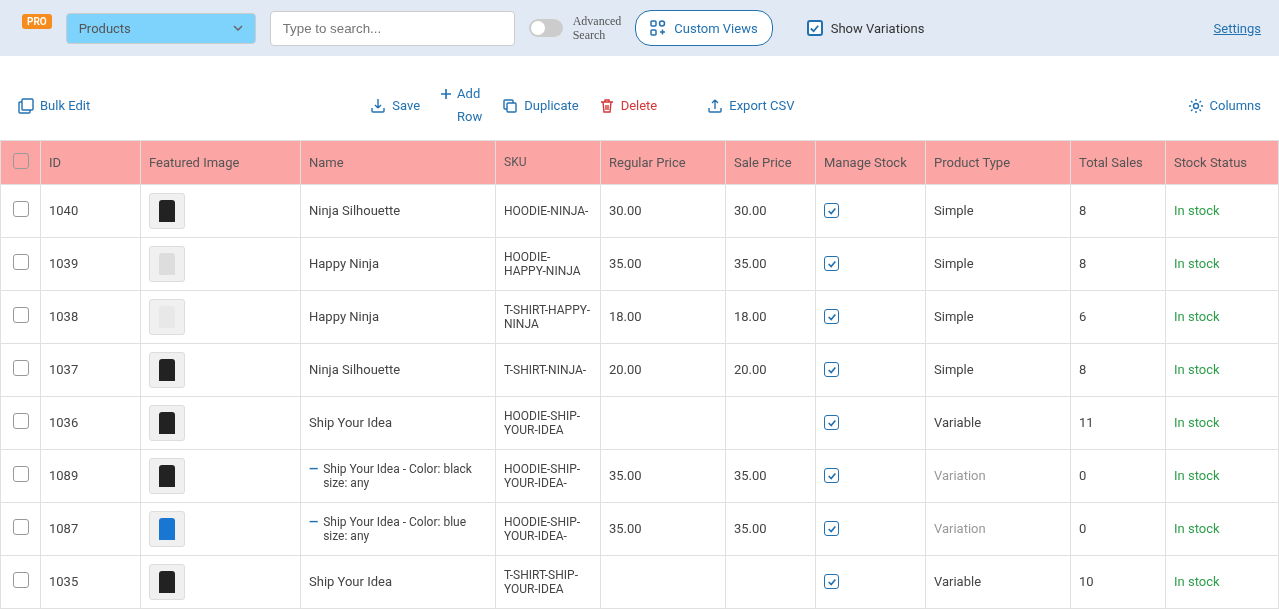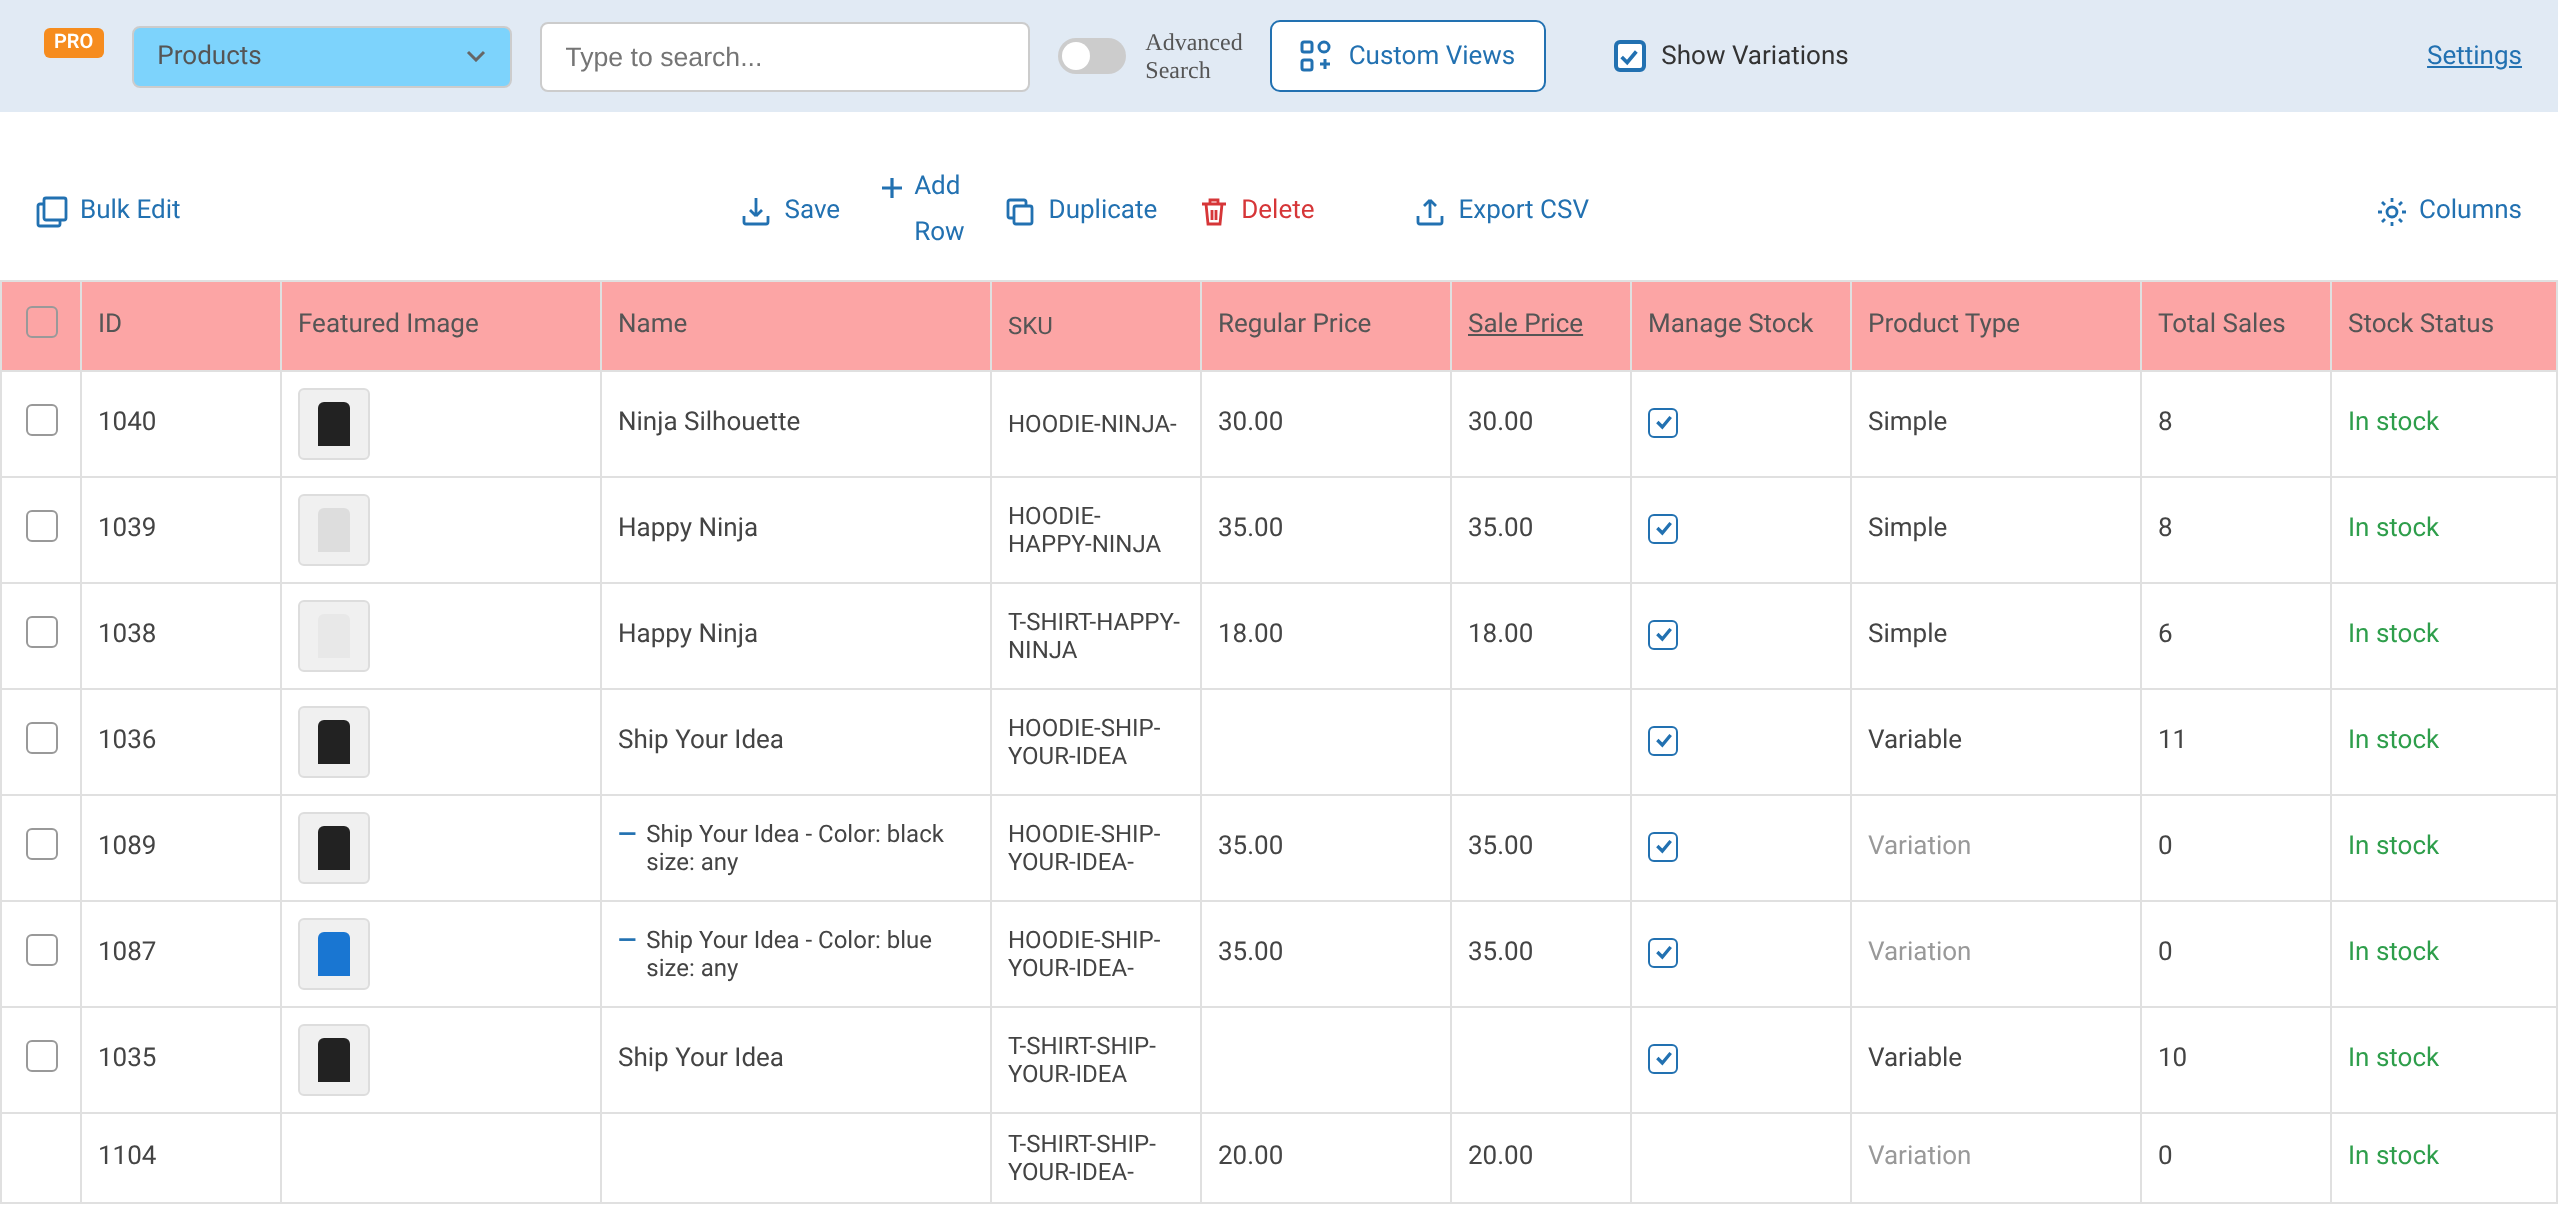--- a/index.html
+++ b/index.html
@@ -7,21 +7,21 @@
     
     .header { background: #e1eaf4; padding: 10px 18px; display: flex; align-items: center; gap: 14px; }
     .logo { font-size: 20px; font-weight: 600; color: #3a3df7; display: flex; align-items: center; }
     .pro-badge { background: #f68c1e; color: #fff; font-size: 10px; padding: 2px 5px; border-radius: 3px; margin-left: 4px; position: relative; top: -7px; }
     .dropdown { background: #7dd3fc; border: 1px solid #ccc; border-radius: 4px; padding: 7px 12px; width: 190px; display: flex; align-items: center; justify-content: space-between; color: #555; cursor: pointer; }
     .search-box { background: #fff; border: 1px solid #ccc; border-radius: 4px; padding: 9px 12px; width: 245px; color: #888; }
     .toggle-wrap { display: flex; align-items: center; gap: 10px; }
     .toggle { width: 34px; height: 18px; background: #ccc; border-radius: 10px; position: relative; cursor: pointer; }
     .toggle-knob { width: 14px; height: 14px; background: #fff; border-radius: 50%; position: absolute; top: 2px; left: 2px; }
     .adv-label { font-size: 12px; color: #555; line-height: 1.2; font-family: Liberation Serif, serif; }
-    .custom-views { background: #fff; border: 1px solid #2271b1; border-radius: 5px; padding: 9px 14px; display: flex; align-items: center; gap: 8px; color: #2271b1; cursor: pointer; }
+    .custom-views { background: #fff; border: 1px solid #2271b1; border-radius: 16px; padding: 9px 14px; display: flex; align-items: center; gap: 8px; color: #2271b1; cursor: pointer; }
     .cv-icon { display: inline-flex; }
     .show-var { display: flex; align-items: center; gap: 8px; margin-left: 20px; }
     .chk { width: 16px; height: 16px; border: 2px solid #2271b1; border-radius: 3px; display: flex; align-items: center; justify-content: center; cursor: pointer; }
     .chk.checked { background: #fff; }
     .settings-link { margin-left: auto; color: #2271b1; text-decoration: underline; cursor: pointer; font-size: 13px; }
     
     .toolbar { display: flex; align-items: center; padding: 14px 18px; gap: 20px; border-bottom: 0; margin-top: 16px; }
     .tb-item { display: flex; align-items: center; gap: 6px; color: #2271b1; cursor: pointer; }
     .tb-item.delete { color: #d63638; }
     .tb-item.add-row { flex-direction: column; align-items: flex-start; line-height: 1.3; }
@@ -32,21 +32,21 @@
     .table-wrap { overflow-x: auto; }
     table { border-collapse: collapse; width: 100%; min-width: 1270px; }
     th { text-align: left; font-weight: 400; color: #555; padding: 12px 8px; border: 1px solid #e0e0e0; font-size: 13px; background: #fca5a5; }
     td { padding: 8px 8px; border: 1px solid #e0e0e0; font-size: 13px; color: #444; vertical-align: middle; }
     .col-chk { width: 40px; text-align: center; }
     .col-id { width: 100px; }
     .col-img { width: 160px; }
     .col-name { width: 195px; }
     .col-sku { width: 105px; font-size: 12px; }
     .col-regprice { width: 125px; }
-    .col-saleprice { width: 90px; text-decoration: underline; }
+    .col-saleprice { width: 90px; }
     .col-manage { width: 110px; text-align: left; }
     .col-type { width: 145px; }
     .col-sales { width: 95px; }
     .col-stock { width: auto; }
     
     .row-chk { width: 16px; height: 16px; border: 1px solid #999; border-radius: 3px; display: inline-block; cursor: pointer; }
     .thumb { width: 36px; height: 36px; background: #f0f0f0; border: 1px solid #ddd; border-radius: 3px; display: flex; align-items: center; justify-content: center; }
     .thumb-shape { width: 16px; height: 22px; border-radius: 3px 3px 0 0; }
     .stock-ok { color: #2e9e4b; }
     .var-type { color: #999; }
@@ -245,20 +245,41 @@
               <svg width="10" height="10" viewBox="0 0 12 12">
                 <path d="M2 6l3 3 5-6" stroke="#2271b1" stroke-width="2" fill="none"></path>
               </svg>
             </span></td>
           <td>Simple</td>
           <td>6</td>
           <td class="stock-ok">In stock</td>
         </tr>
         <tr>
           <td class="col-chk"><span class="row-chk"></span></td>
+          <td>1037</td>
+          <td>
+            <div class="thumb">
+              <div class="thumb-shape" style="background:#222"></div>
+            </div>
+          </td>
+          <td>Ninja Silhouette</td>
+          <td class="col-sku">T-SHIRT-NINJA-</td>
+          <td>20.00</td>
+          <td>20.00</td>
+          <td><span class="manage-chk">
+              <svg width="10" height="10" viewBox="0 0 12 12">
+                <path d="M2 6l3 3 5-6" stroke="#2271b1" stroke-width="2" fill="none"></path>
+              </svg>
+            </span></td>
+          <td>Simple</td>
+          <td>8</td>
+          <td class="stock-ok">In stock</td>
+        </tr>
+        <tr>
+          <td class="col-chk"><span class="row-chk"></span></td>
           <td>1036</td>
           <td>
             <div class="thumb">
               <div class="thumb-shape" style="background:#222"></div>
             </div>
           </td>
           <td>Ship Your Idea</td>
           <td class="col-sku">HOODIE-SHIP-YOUR-IDEA</td>
           <td></td>
           <td></td>

